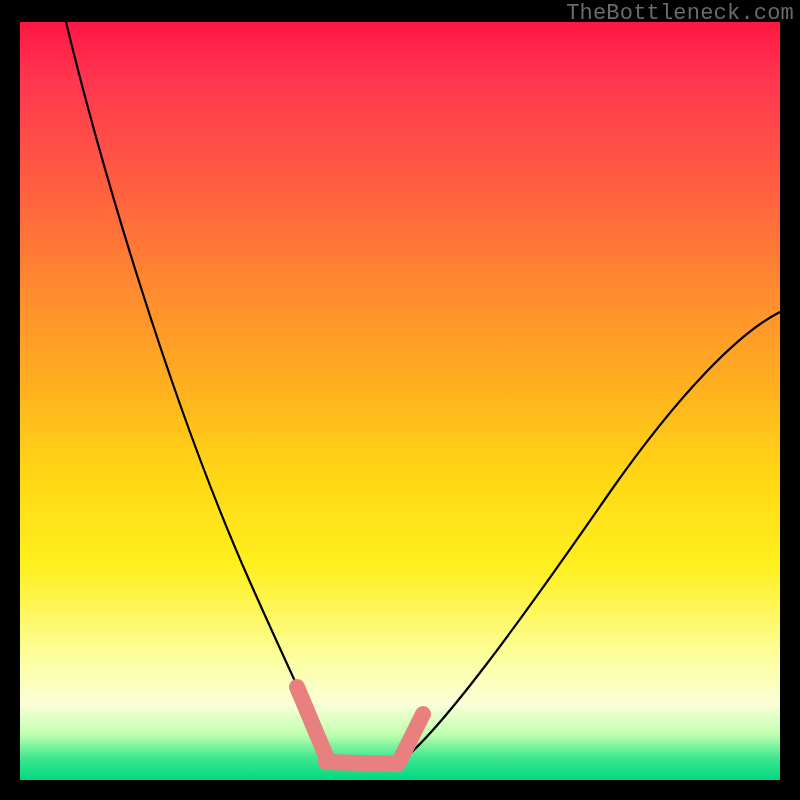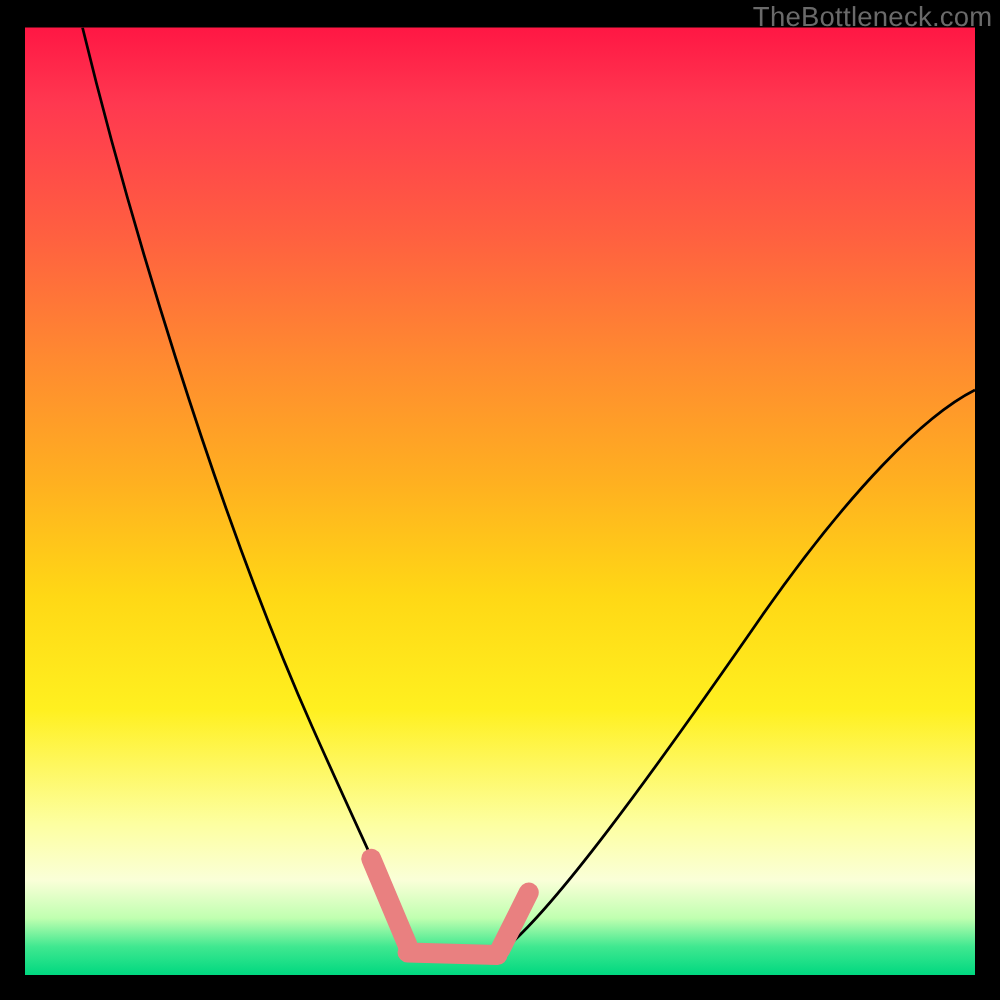--- a/index.html
+++ b/index.html
@@ -35,20 +35,21 @@
   }
   .watermark {
     position: absolute;
     top: 1px;
     right: 6px;
     color: #6a6a6a;
     font-size: 22px;
     font-weight: 400;
     letter-spacing: 0.2px;
     z-index: 5;
+    font-family: Liberation Mono, monospace;
   }
   svg.curves {
     position: absolute;
     left: 0;
     top: 0;
     width: 760px;
     height: 758px;
     z-index: 3;
   }
   .curve-line {

